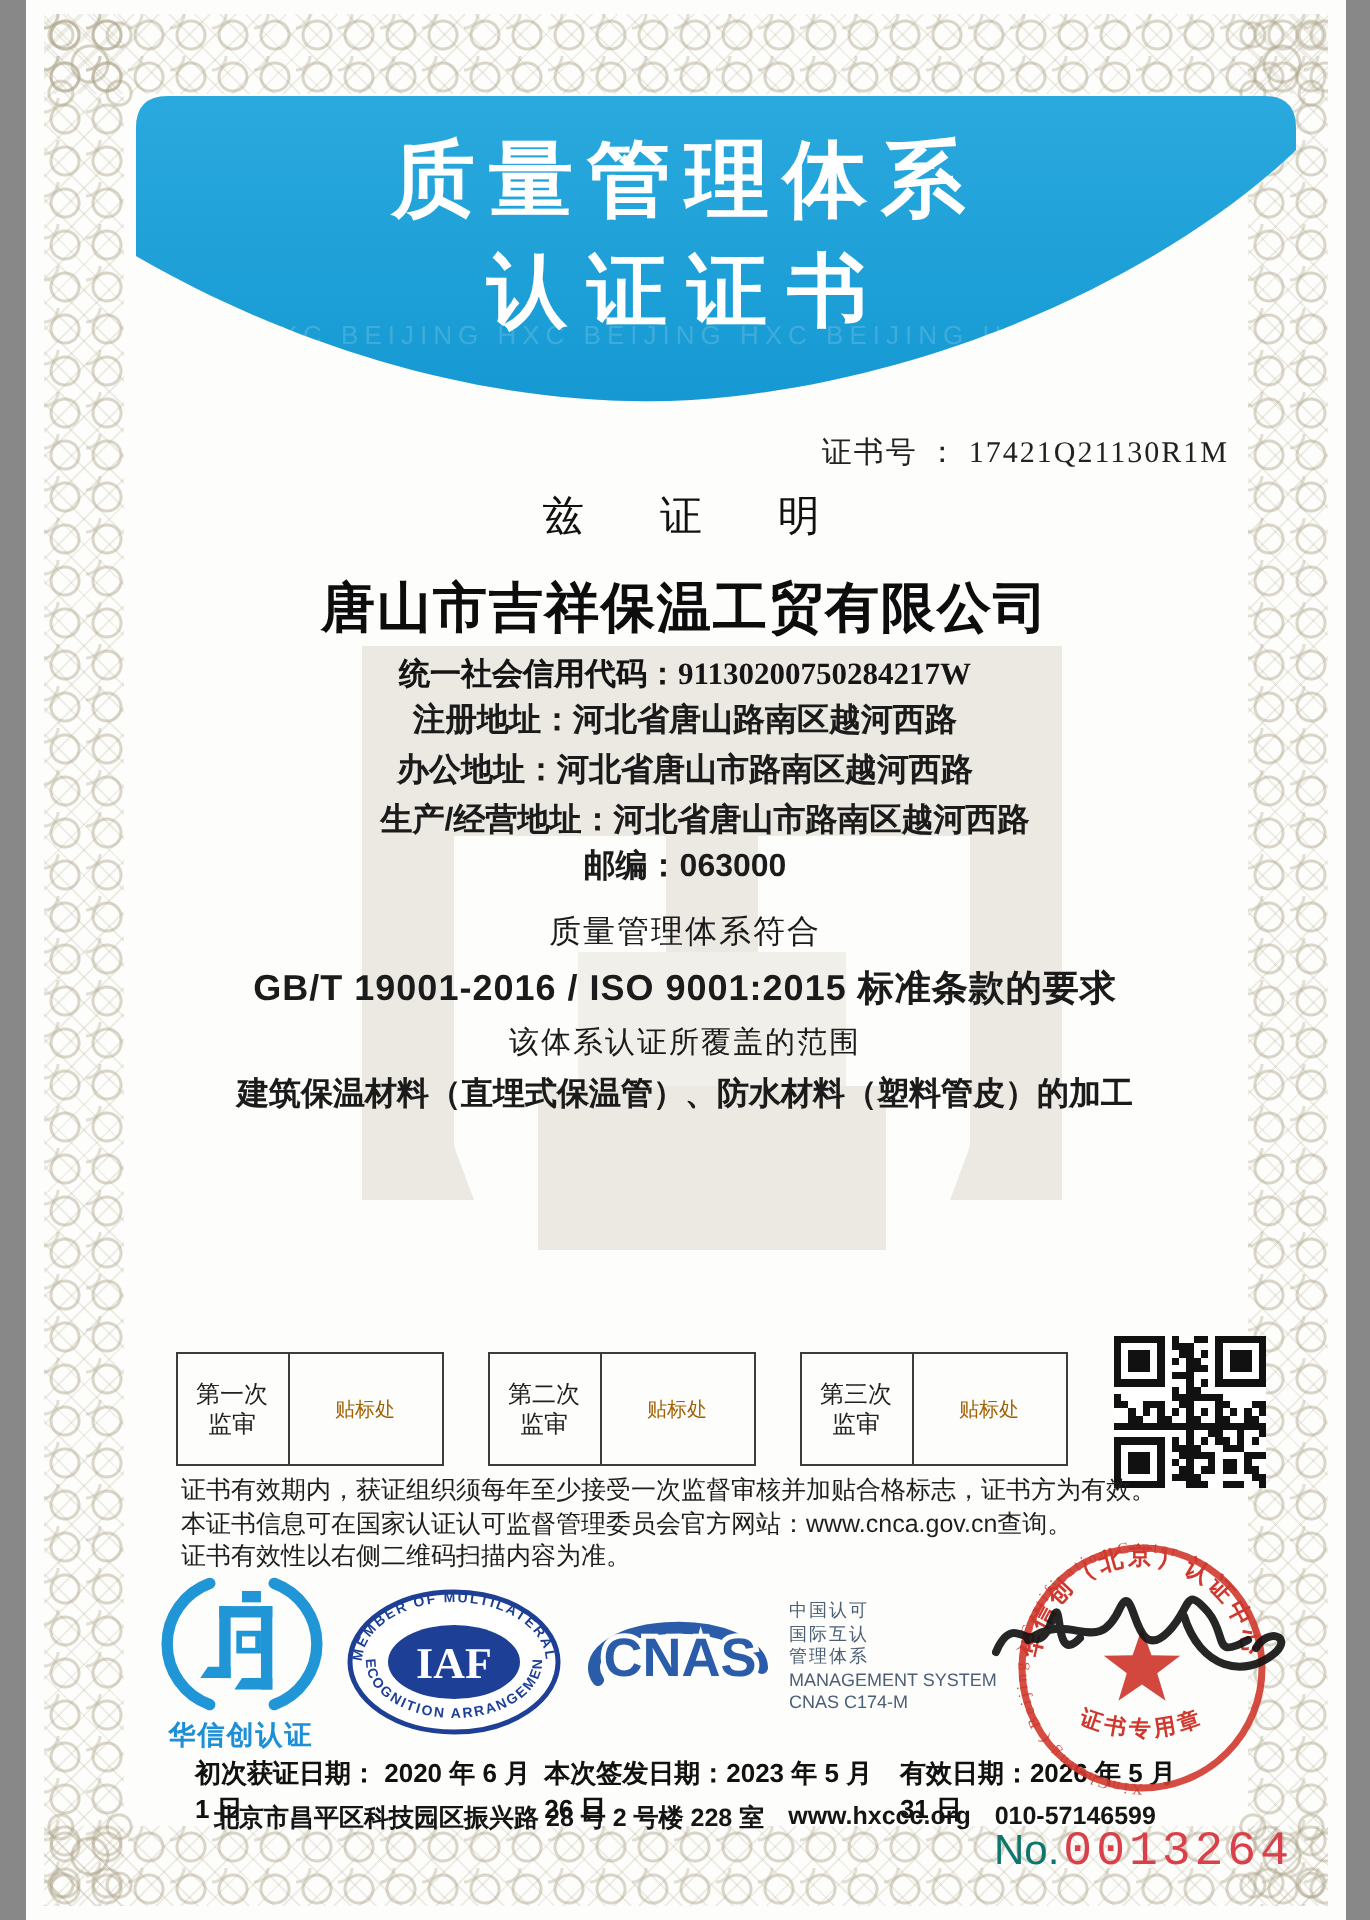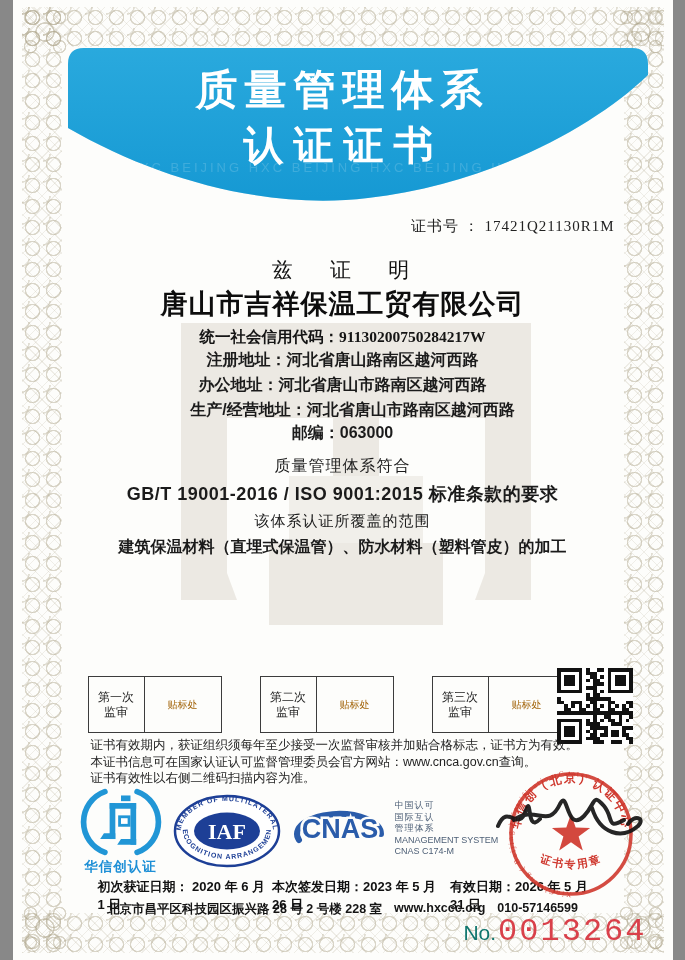--- a/index.html
+++ b/index.html
@@ -41,34 +41,34 @@
     font-size:42px;font-weight:800;letter-spacing:7px;color:#fff;z-index:4;}
   .hdr-t2{position:absolute;left:0;right:28px;top:70px;text-align:center;
     font-size:40px;font-weight:800;letter-spacing:10px;color:#fff;z-index:4;}
   .hdr-wm{position:absolute;left:60px;top:112px;width:420px;color:rgba(255,255,255,.16);
     font-size:13px;letter-spacing:3px;line-height:16px;z-index:4;white-space:nowrap;overflow:hidden;height:32px;}
 
   
   .abs{position:absolute;z-index:5;left:0;right:0;text-align:center;}
   .cert-no{position:absolute;z-index:5;right:58px;top:217px;text-align:right;
     font-family:"Liberation Serif", serif;font-size:15px;letter-spacing:1px;color:#222;}
-  .certify{top:256px;font-family:Liberation Serif, serif;font-size:21px;letter-spacing:16px;color:#111;padding-left:12px;}
+  .certify{top:244px;font-family:Liberation Sans, sans-serif;font-size:21px;letter-spacing:16px;color:#111;padding-left:12px;}
   .company{top:286px;font-size:27px;font-weight:700;color:#0d0d0d;letter-spacing:1px;}
   .credit{top:327px;font-family:"Liberation Serif", serif;font-size:15.5px;font-weight:600;color:#151515;}
   .addr1{top:350px;font-size:16px;font-weight:700;}
   .addr2{top:375px;font-size:16px;font-weight:700;}
   .addr3{top:400px;font-size:16px;font-weight:700;padding-left:20px;}
   .post{top:423px;font-size:16px;font-weight:700;}
   .conform{top:456px;font-size:16px;font-weight:500;letter-spacing:1px;}
   .standard{top:482px;font-size:18px;font-weight:800;letter-spacing:.5px;}
   .scope-title{top:512px;font-size:15px;font-weight:500;letter-spacing:1px;}
   .scope{top:537px;font-size:16px;font-weight:700;}
 
   
-  .audits{position:absolute;left:75px;top:676px;display:flex;gap:38px;z-index:5;}
+  .audits{position:absolute;left:75px;top:676px;display:flex;gap:22px;z-index:5;}
   .audit{display:flex;border:1px solid #3c3c3c;height:55px;background:transparent;}
   .audit .c1{width:55px;border-right:1px solid #3c3c3c;display:flex;flex-direction:column;
     align-items:center;justify-content:center;font-size:12px;line-height:15px;color:#222;}
   .audit .c2{width:76px;display:flex;align-items:center;justify-content:center;font-size:10px;color:#a16207;}
 
   .qr{position:absolute;left:544px;top:668px;width:76px;height:76px;z-index:5;}
 
   .notes{position:absolute;left:78px;top:737px;width:490px;z-index:5;
     font-size:12.5px;line-height:16.5px;color:#1e1e1e;font-weight:500;}
 
@@ -81,21 +81,21 @@
   .cnas-desc .zh{letter-spacing:1px;}
   .seal{position:absolute;left:483px;top:764px;width:150px;height:140px;z-index:6;}
 
   
   .dates{position:absolute;left:85px;right:68px;top:878px;display:flex;justify-content:space-between;
     z-index:5;font-size:13px;font-weight:700;color:#111;}
   .addr-row{position:absolute;left:60px;right:60px;top:901px;display:flex;justify-content:center;gap:12px;
     z-index:5;font-size:12.5px;font-weight:700;color:#151515;}
   .no-row{position:absolute;right:26px;top:913px;z-index:7;display:flex;align-items:baseline;}
   .no-label{font-size:21px;color:#0f766e;font-family:"Liberation Sans",sans-serif;text-align:right;}
-  .no-value{font-size:32px;color:#d9404a;font-family:"Liberation Mono",monospace;letter-spacing:2px;margin-left:2px;}
+  .no-value{font-size:24px;color:#d9404a;font-family:"Liberation Mono",monospace;letter-spacing:2px;margin-left:2px;}
 </style>
 </head>
 <body>
 
 <div class="page">
 
   <div class="lace top"></div>
   <div class="lace bottom"></div>
   <div class="lace left"></div>
   <div class="lace right"></div>

